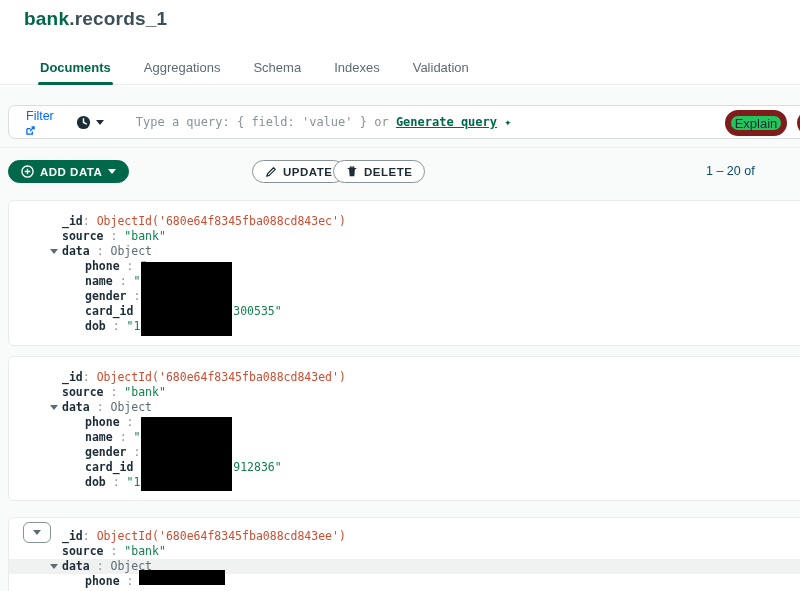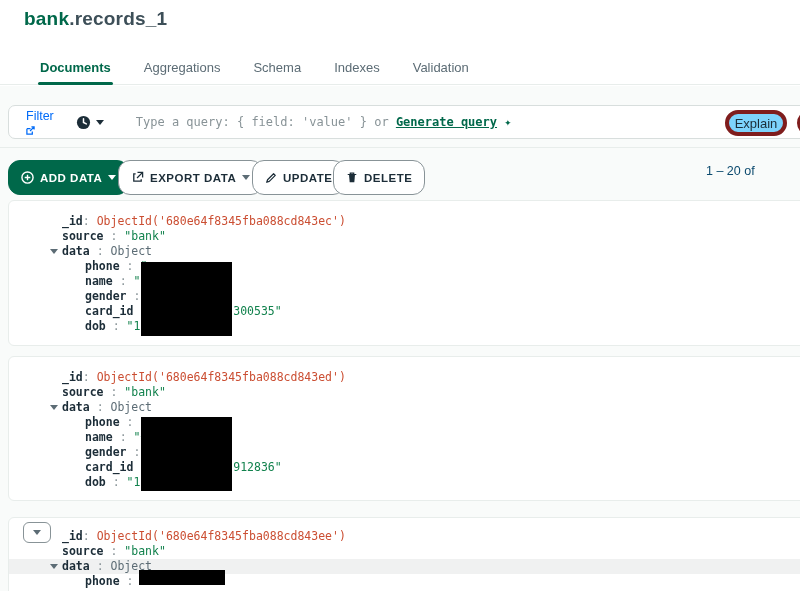--- a/index.html
+++ b/index.html
@@ -27,31 +27,31 @@
              display:flex;align-items:center;}
   .filter-link{display:flex;align-items:flex-start;gap:2px;margin-left:17px;color:#016bf8;
                font-size:12.5px;cursor:pointer;flex-direction:column;}
   .history{display:flex;align-items:center;gap:5px;margin-left:22px;cursor:pointer;}
   .tri{display:inline-block;width:0;height:0;border-left:4px solid transparent;
        border-right:4px solid transparent;border-top:5px solid #1c2d38;}
   .query-input{margin-left:32px;font-family:"DejaVu Sans Mono",monospace;font-size:12px;
                color:#889397;white-space:pre;cursor:text;}
   .genq{color:#00684a;font-weight:700;text-decoration:underline;}
   .sparkle{color:#00684a;font-size:12px;font-weight:400;}
-  .pill-btn{position:absolute;height:26px;border:4px solid #7f1d1d;border-radius:13px;background:#7dd3fc;
+  .pill-btn{position:absolute;height:26px;border:6px solid #7f1d1d;border-radius:13px;background:#22c55e;
             font-size:13px;color:#1c2d38;display:flex;align-items:center;justify-content:center;
             box-sizing:border-box;cursor:pointer;}
   .explain{left:716px;top:4px;width:62px;}
   .cutbtn{left:788px;top:4px;width:40px;}
 
   .divider{position:absolute;left:0;top:147px;width:800px;height:1px;background:#e8edeb;}
 
   
   .toolbar{position:absolute;left:0;top:160px;width:800px;height:24px;}
-  .btn{position:absolute;top:0;height:35px;border-radius:12px;display:inline-flex;align-items:center;
+  .btn{position:absolute;top:0;height:23px;border-radius:12px;display:inline-flex;align-items:center;
        gap:6px;padding:0 12px;font-size:11.5px;font-weight:700;letter-spacing:.5px;box-sizing:border-box;
        background:#fff;border:1px solid #889397;color:#1c2d38;cursor:pointer;}
   .btn svg{flex:0 0 auto;}
   .btn.green{left:8px;background:#00684a;border-color:#00684a;color:#fff;}
   .btn.export{left:118px;}
   .btn.update{left:252px;}
   .btn.delete{left:333px;}
   .tri.white{border-top-color:#fff;}
   .tri.gray{border-top-color:#5c6c75;}
   .pagination{position:absolute;left:706px;top:4px;font-size:12.5px;color:#0c4a6e;white-space:nowrap;}
@@ -118,28 +118,20 @@
 
 <div class="toolbar">
   <div class="btn green">
     <svg width="13" height="13" viewBox="0 0 14 14">
       <circle cx="7" cy="7" r="6" fill="none" stroke="#fff" stroke-width="1.5"></circle>
       <path d="M7 4 V10 M4 7 H10" stroke="#fff" stroke-width="1.5"></path>
     </svg>
     <span>ADD DATA</span>
     <span class="tri white"></span>
   </div>
-  <div class="btn export">
-    <svg width="13" height="13" viewBox="0 0 14 14">
-      <path d="M5 3 H3 V11 H11 V9" fill="none" stroke="#1c2d38" stroke-width="1.4"></path>
-      <path d="M7 1.5 H12.5 V7 M12.5 1.5 L6.5 7.5" fill="none" stroke="#1c2d38" stroke-width="1.4"></path>
-    </svg>
-    <span>EXPORT DATA</span>
-    <span class="tri gray"></span>
-  </div>
   <div class="btn update">
     <svg width="12" height="12" viewBox="0 0 14 14">
       <path d="M2 12 L3 9 L10 2 L12 4 L5 11 Z" fill="none" stroke="#1c2d38" stroke-width="1.4" stroke-linejoin="round"></path>
     </svg>
     <span>UPDATE</span>
   </div>
   <div class="btn delete">
     <svg width="12" height="13" viewBox="0 0 14 14">
       <path d="M2 3.5 H12 M5 3.5 V2 H9 V3.5" fill="none" stroke="#1c2d38" stroke-width="1.4"></path>
       <path d="M3.5 3.5 L4.3 12.5 H9.7 L10.5 3.5" fill="#1c2d38"></path>

